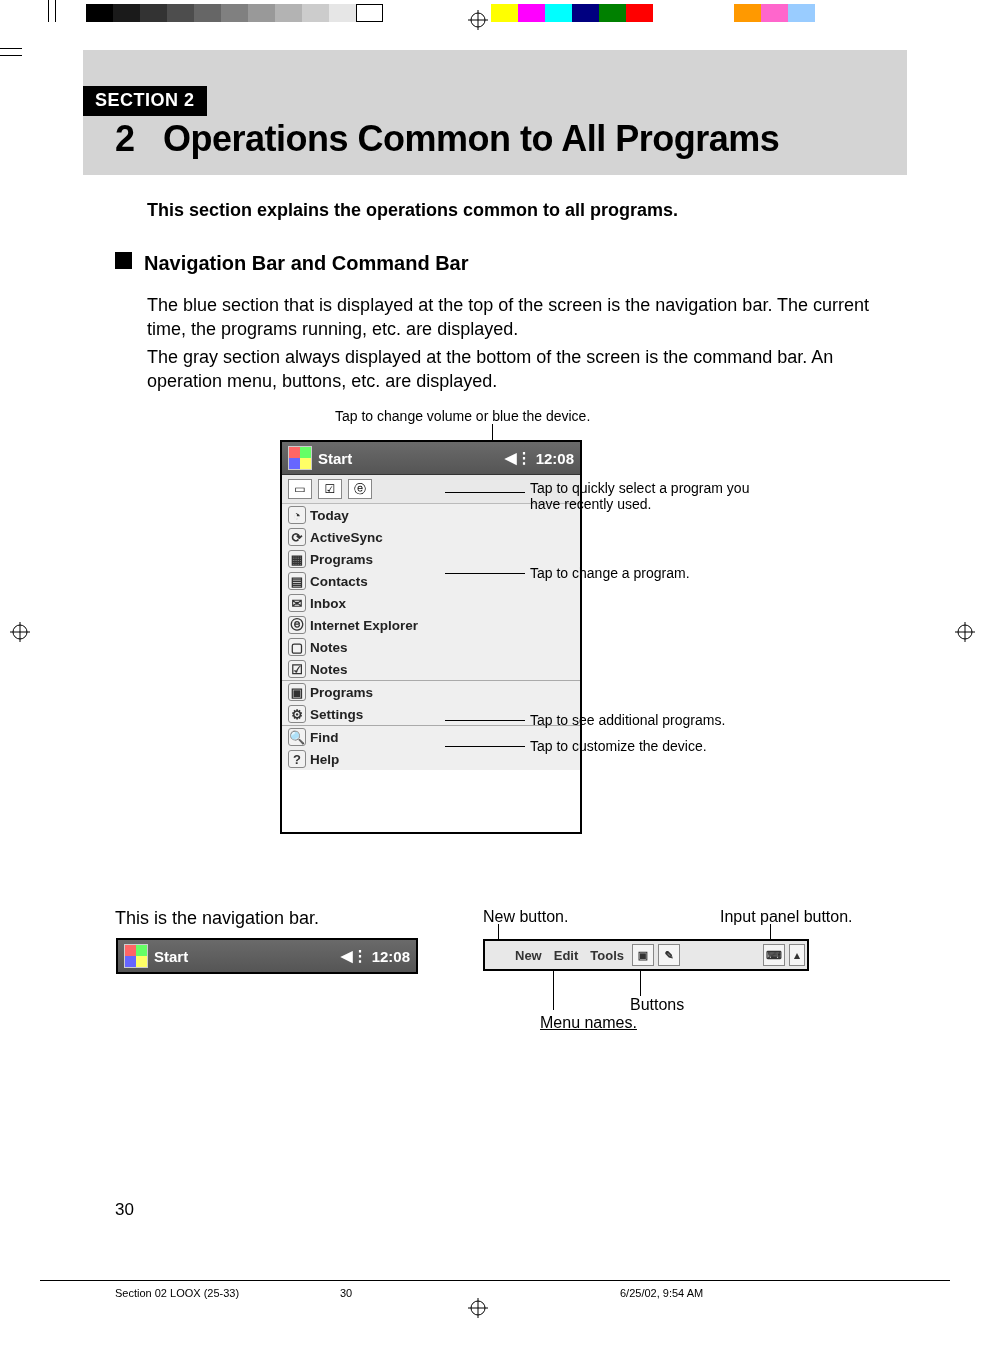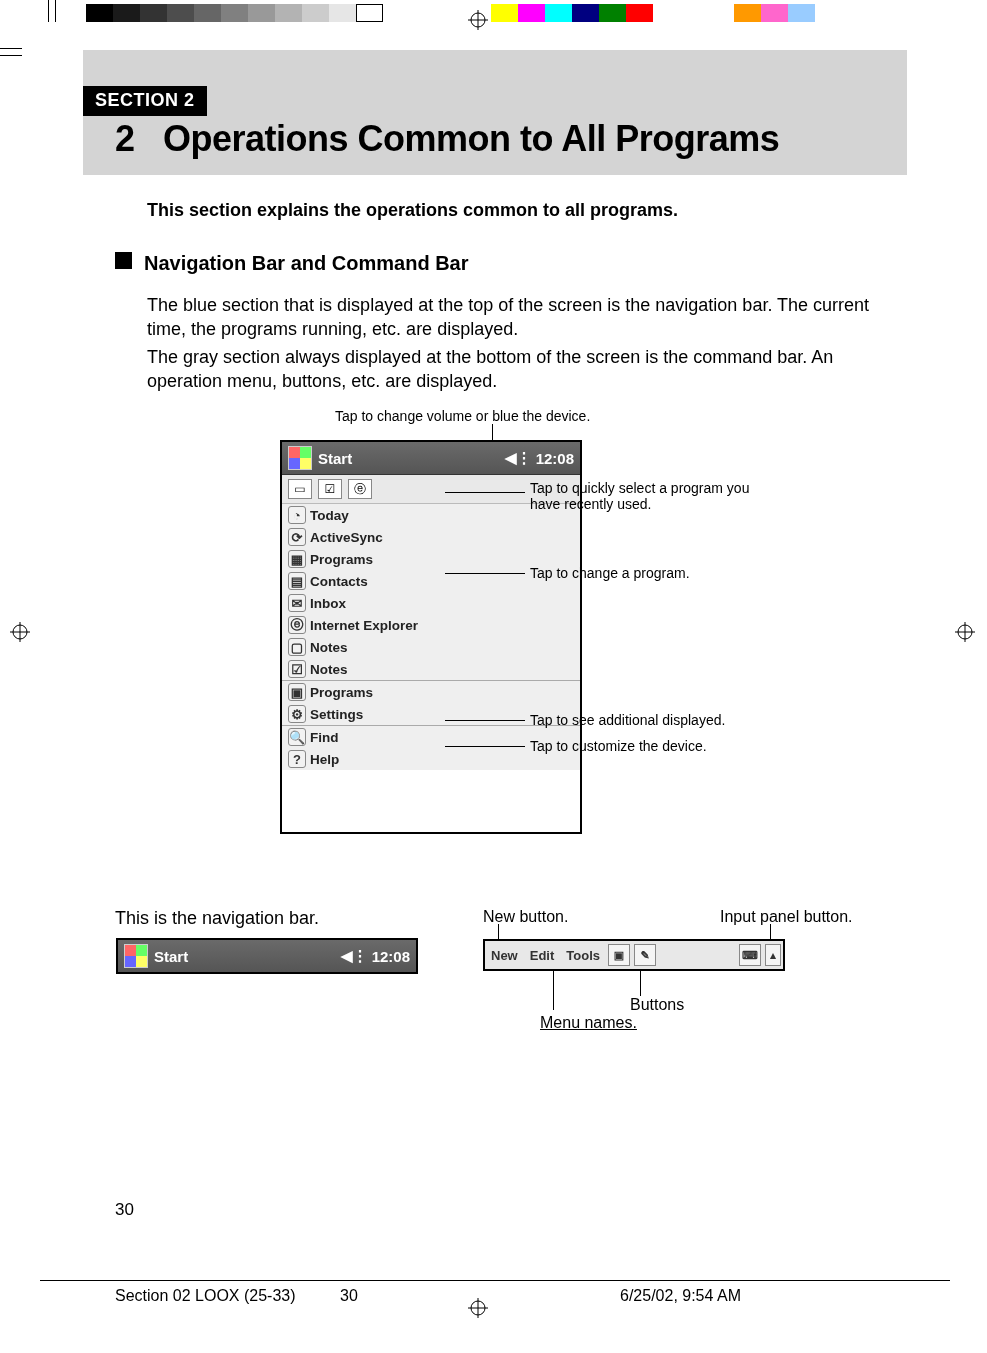--- a/index.html
+++ b/index.html
@@ -143,33 +143,33 @@
 
   
   .cmdbar {
     position:absolute;
     left:483px; top:939px;
     width:298px; height:28px;
     border:2px solid #000;
     background:#e8e8e8;
     display:flex; align-items:center;
     font-family: Verdana, Tahoma, sans-serif;
-    font-weight:bold; font-size:13px; color:#333;
+    font-weight:bold; font-size:13px; color:#333;padding-left:24px;
   }
   .cmdbar .m { padding:0 6px; }
   .cmdbar .btn {
     width:20px; height:20px; margin:0 2px; border:1px solid #888; background:#f5f5f5;
     display:flex; align-items:center; justify-content:center; font-size:11px;
   }
   .cmd-label { position:absolute; font-size:16px; }
   .v-line { position:absolute; width:1px; background:#000; }
 
   .page-num { position:absolute; left:115px; top:1200px; font-size:17px; }
   .footer-line { position:absolute; left:40px; top:1280px; width:910px; height:1px; background:#000; }
-  .footer-text { position:absolute; top:1287px; font-size:16px; }
+  .footer-text { position:absolute; top:1287px; font-size:11px; }
   .tick-top { position:absolute; width:1px; height:22px; background:#000; }
   .tick-side { position:absolute; width:22px; height:1px; background:#000; }
 </style>
 </head>
 <body>
 
 <div class="color-bar">
   <div class="sw" style="background:#000"></div>
     <div class="sw" style="background:#1a1a1a"></div>
   <div class="sw" style="background:#333"></div>
@@ -322,21 +322,21 @@
   </div>
 </div>
 
 <div class="line-h" style="left:445px; top:492px; width:80px;"></div>
 <div class="callout" style="left:530px; top:480px; width:220px;">Tap to quickly select a program you have recently used.</div>
 
 <div class="line-h" style="left:445px; top:573px; width:80px;"></div>
 <div class="callout" style="left:530px; top:565px;">Tap to change a program.</div>
 
 <div class="line-h" style="left:445px; top:720px; width:80px;"></div>
-<div class="callout" style="left:530px; top:712px;">Tap to see additional displayed.</div>
+<div class="callout" style="left:530px; top:712px;">Tap to see additional programs.</div>
 
 <div class="line-h" style="left:445px; top:746px; width:80px;"></div>
 <div class="callout" style="left:530px; top:738px;">Tap to customize the device.</div>
 
 <div class="nav-caption">This is the navigation bar.</div>
 <div class="navbar-strip">
   <div class="flag" style="width:22px;height:22px;margin:0 6px;display:flex;flex-wrap:wrap;border:1px solid #ccc;background:#fff">
       <span style="width:50%;height:50%;background:#f66"></span>
       <span style="width:50%;height:50%;background:#6f6"></span>
       <span style="width:50%;height:50%;background:#66f"></span>

